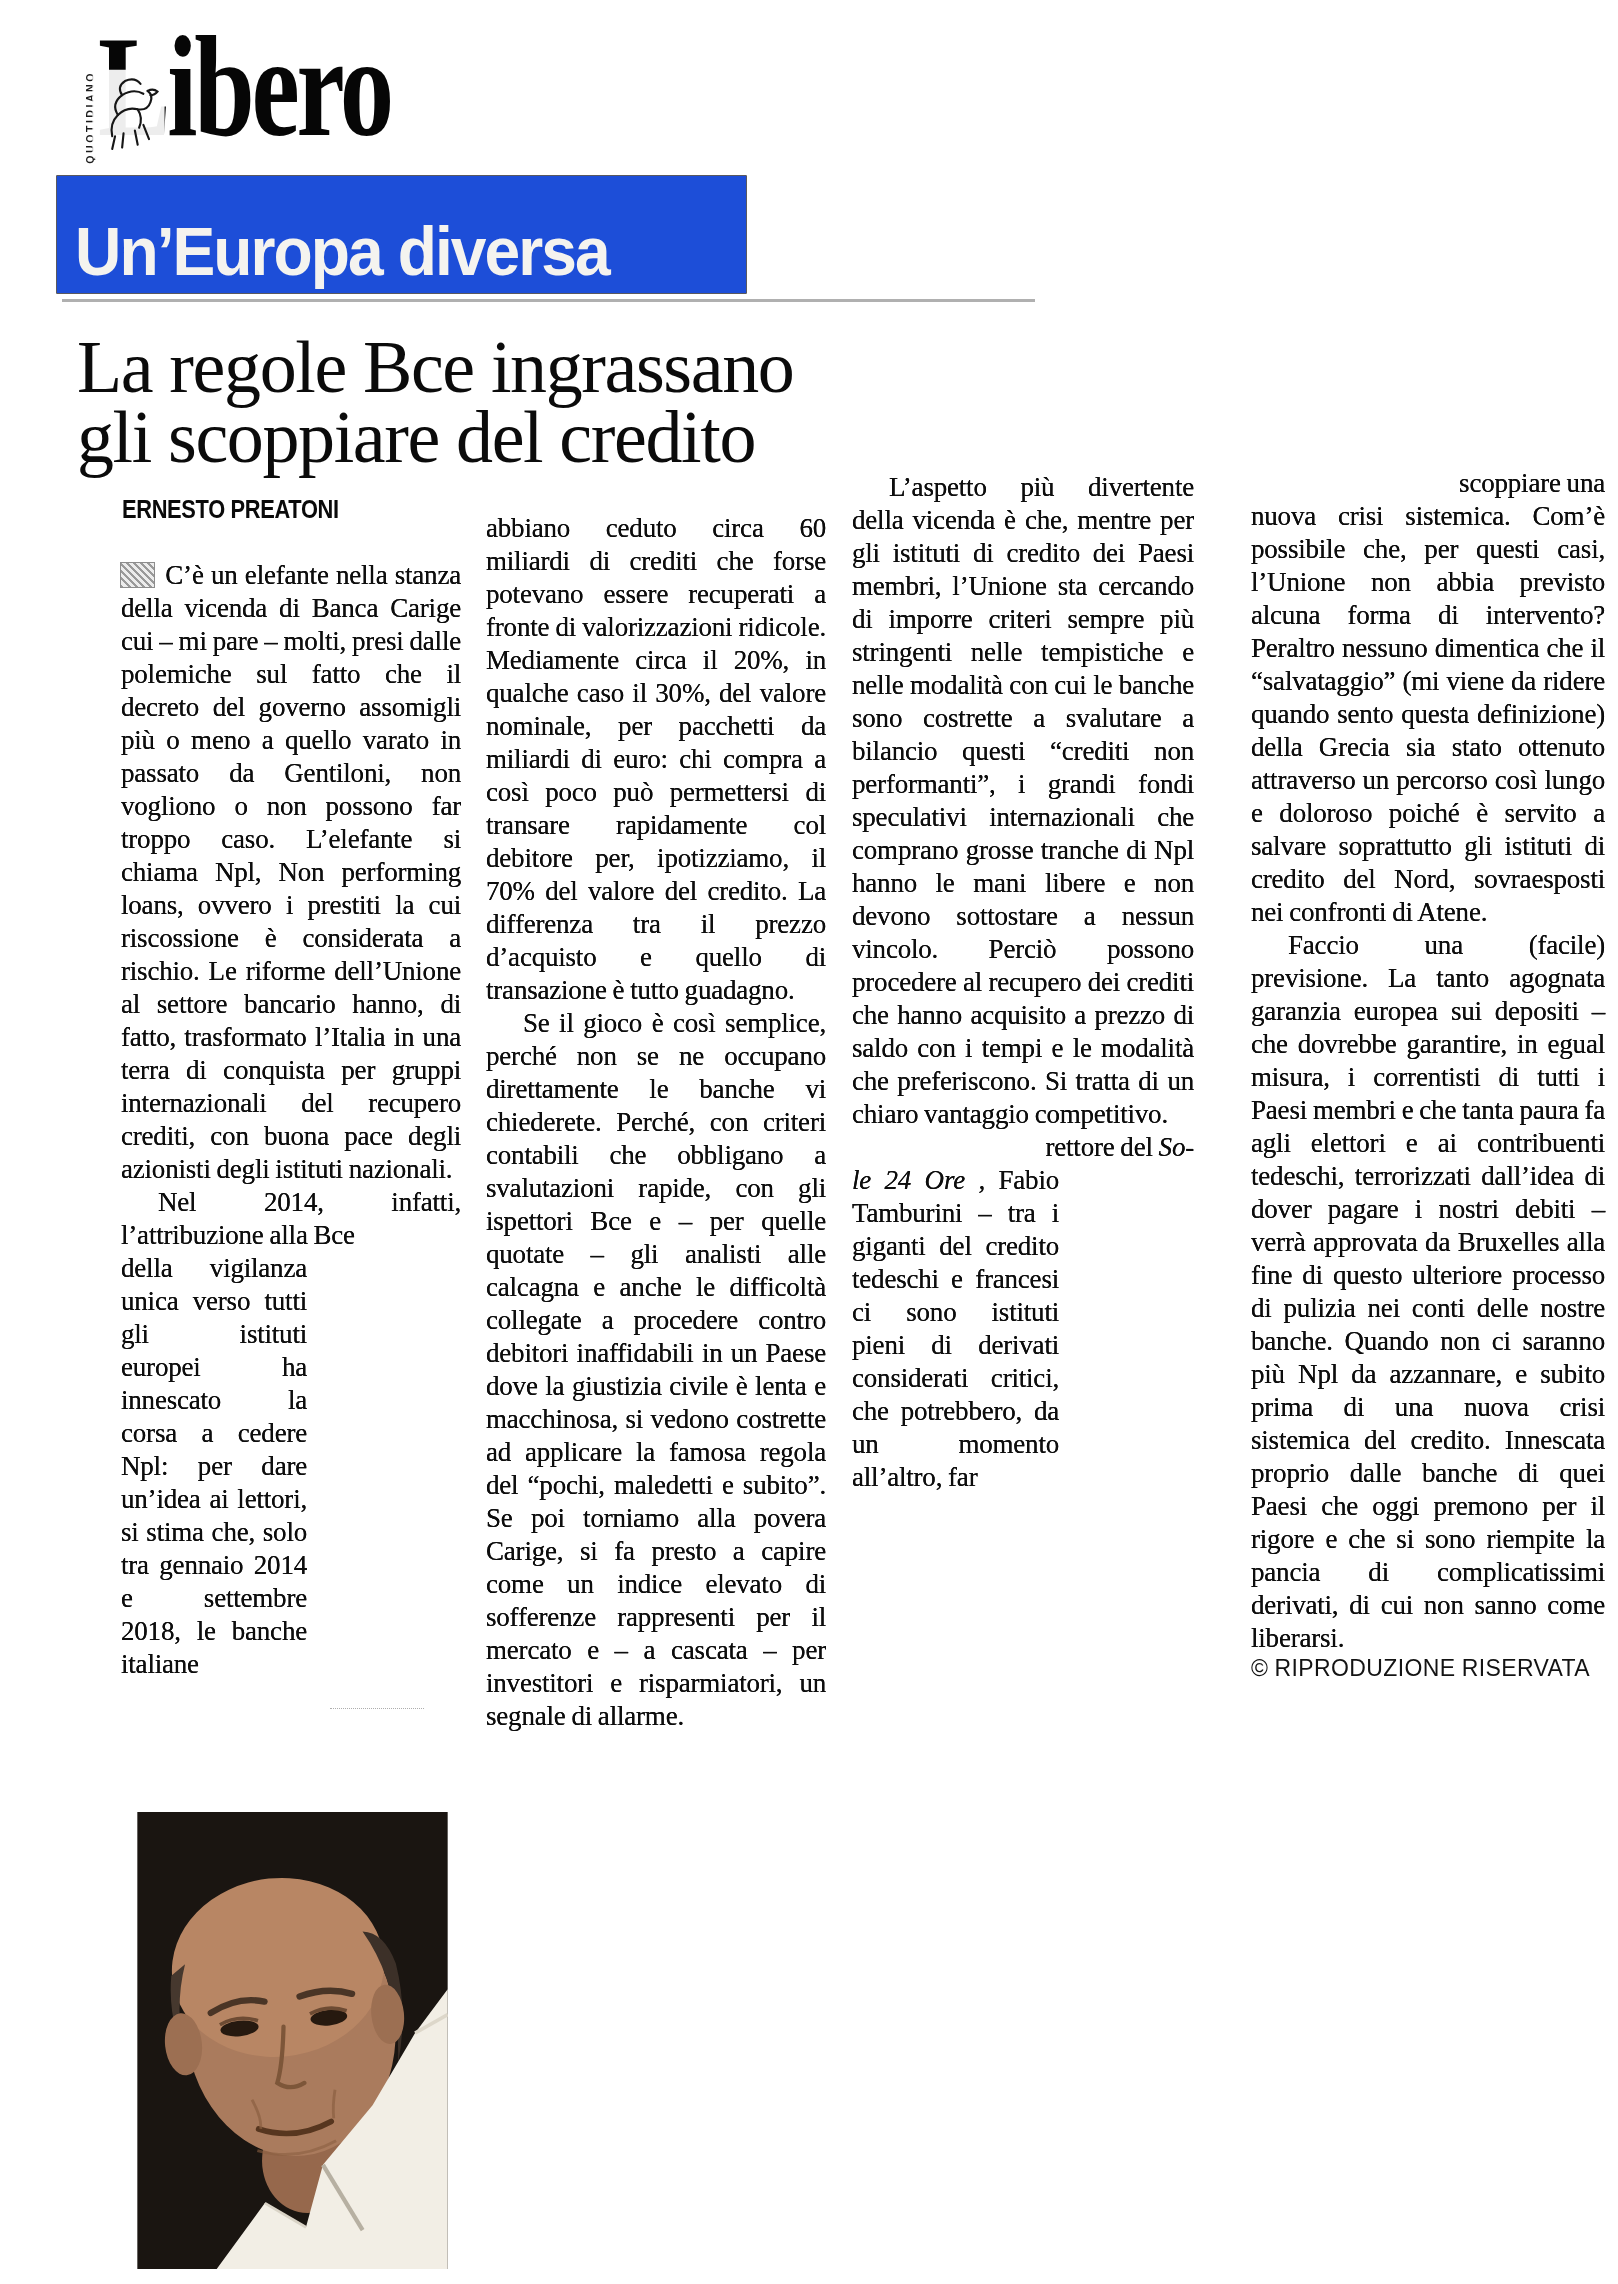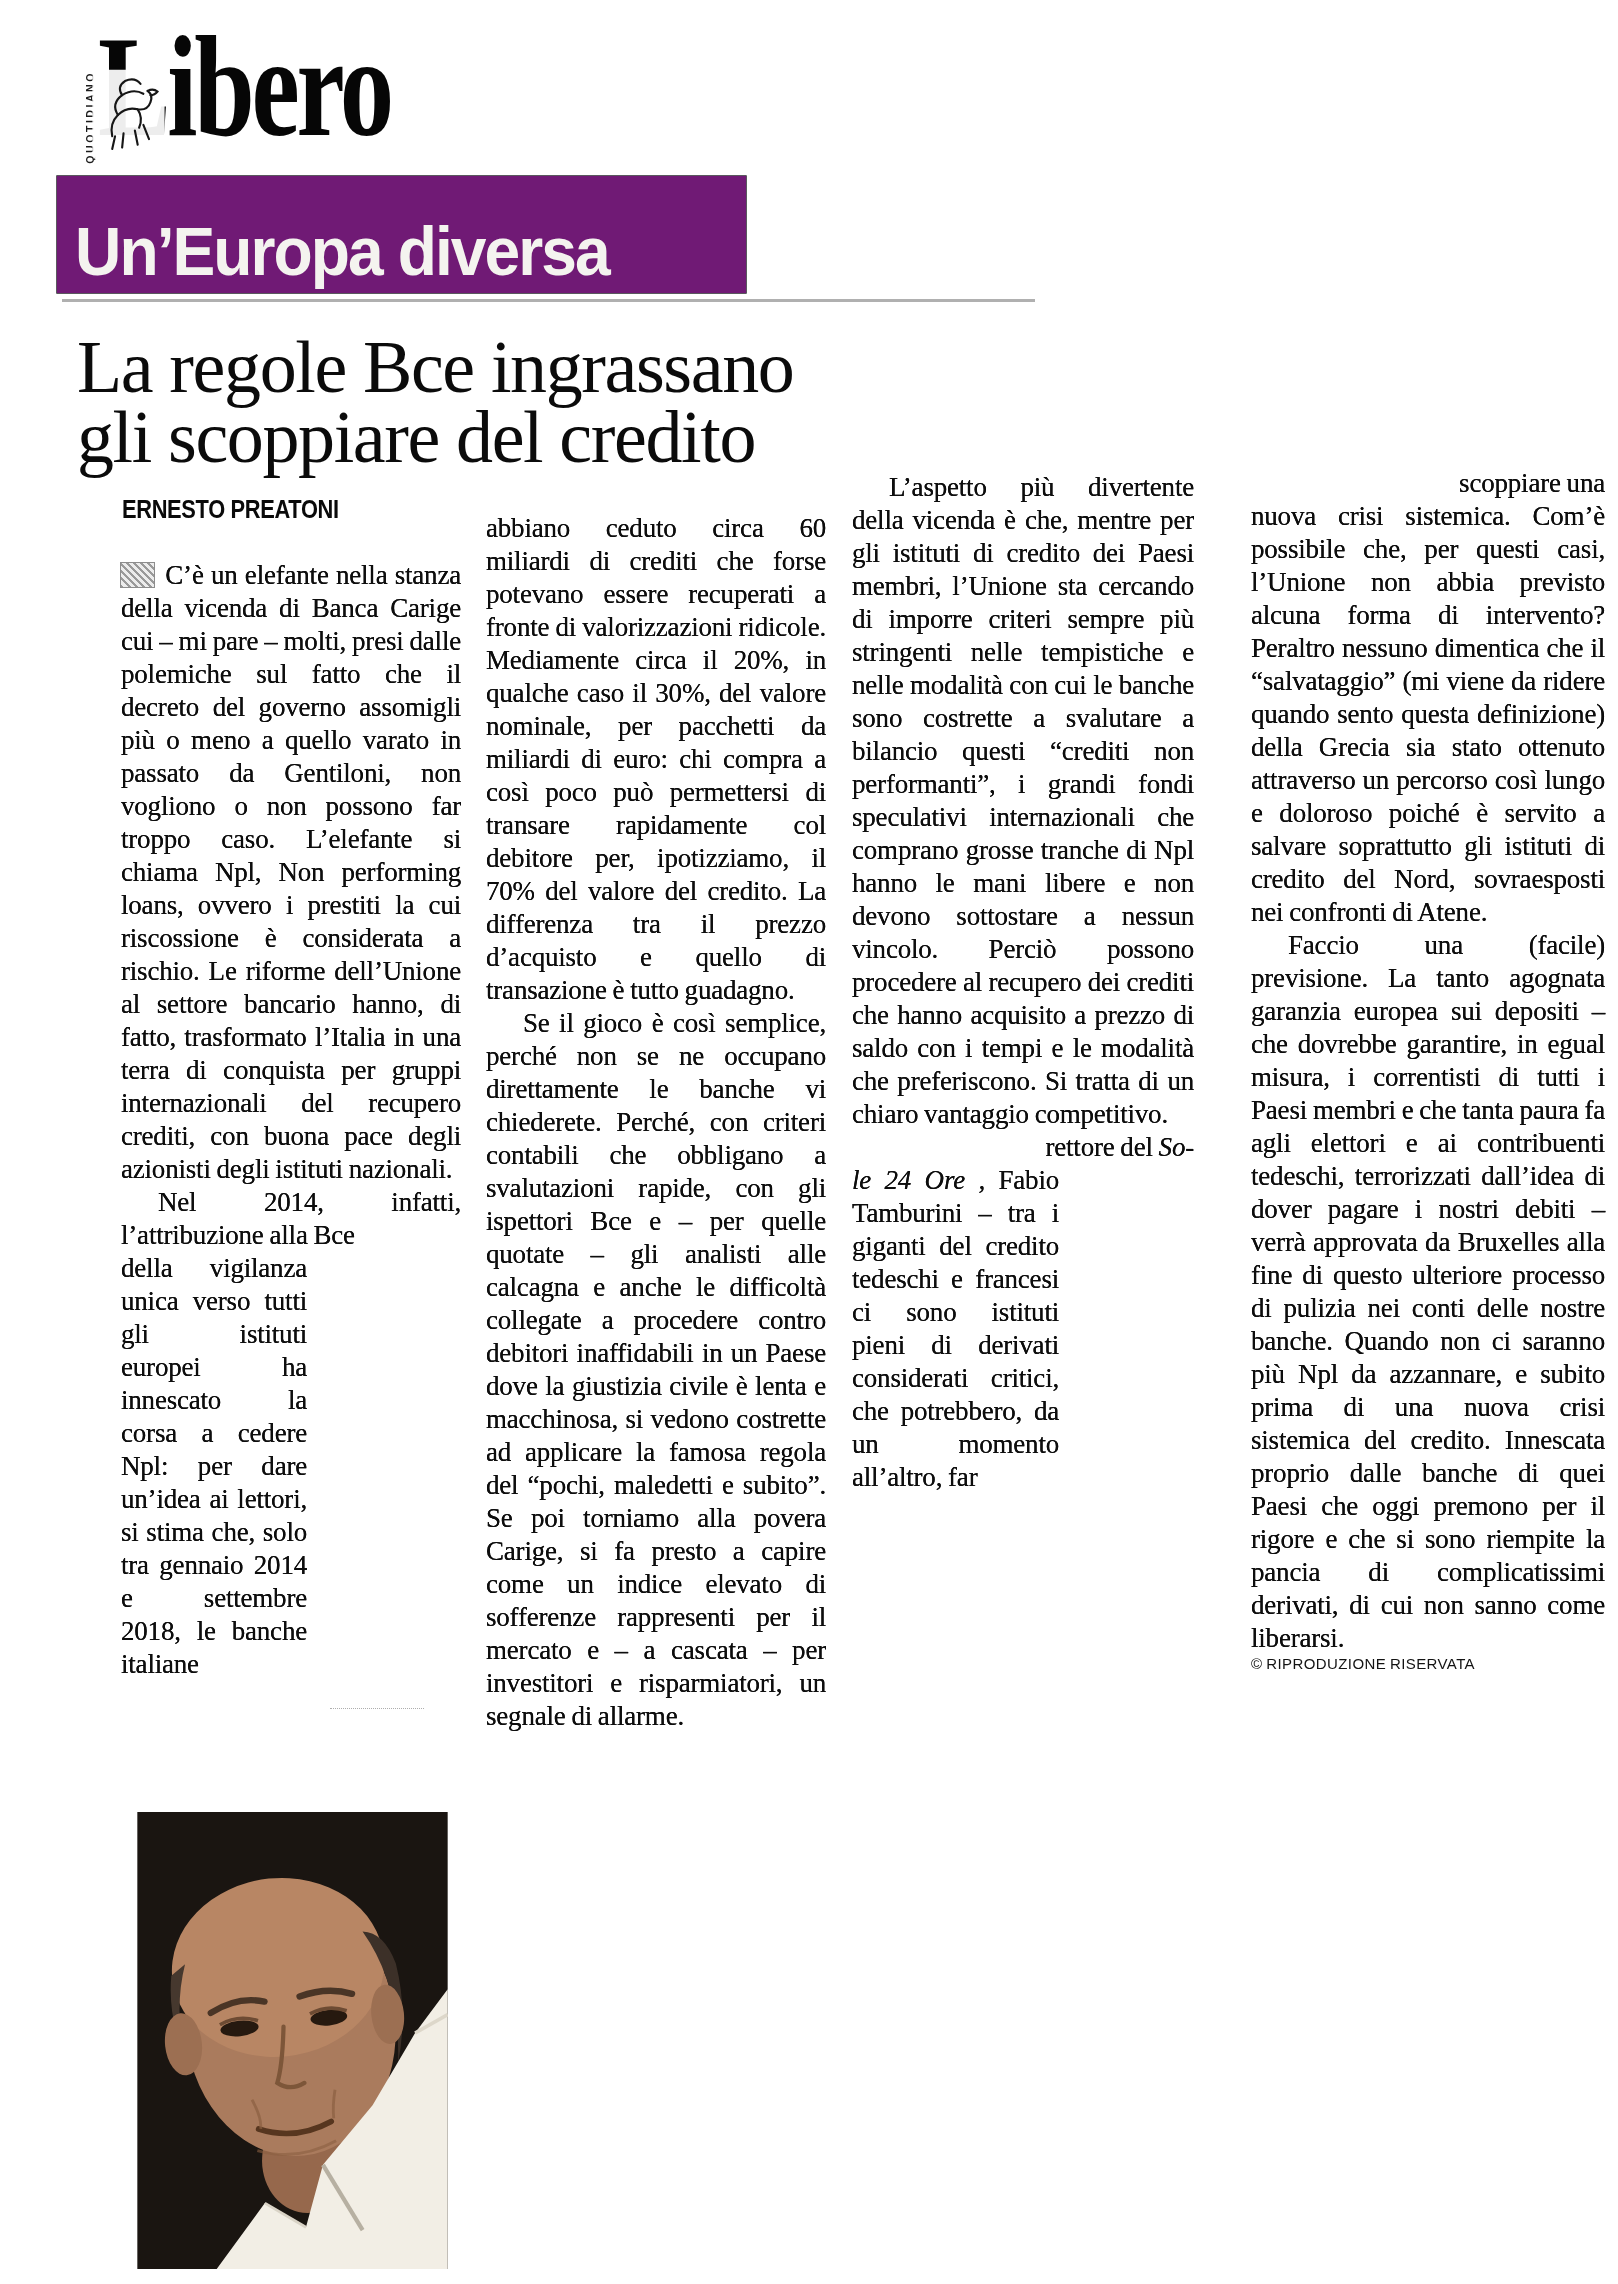--- a/index.html
+++ b/index.html
@@ -10,21 +10,21 @@
   .masthead-title{position:absolute;left:98px;top:14px;
     font-family:"Liberation Serif",serif;font-weight:700;font-size:145px;line-height:1;
     letter-spacing:-4.3px;color:#060606;transform:scaleX(.75);transform-origin:left top;}
   .masthead-vertical{position:absolute;left:84px;top:71px;
     writing-mode:vertical-rl;transform:rotate(180deg);
     font-family:"Liberation Sans",sans-serif;font-weight:700;font-size:10.6px;
     letter-spacing:2.5px;color:#1c1c1c;}
   .pegasus{position:absolute;left:91px;top:68px;width:75px;height:94px;z-index:2;}
 
   
-  .kicker{position:absolute;left:57px;top:176px;width:689px;height:117px;background:#701a75;
+  .kicker{position:absolute;left:57px;top:176px;width:689px;height:117px;background:#1d4ed8;
           box-shadow:0 0 0 0.7px #14131a;}
   .kicker-label{position:absolute;left:18.4px;bottom:7px;white-space:nowrap;
     font-family:"Liberation Sans",sans-serif;font-weight:700;font-size:69px;line-height:1;
     color:#f4f3ef;letter-spacing:-2.1px;transform:scaleX(.93);transform-origin:left bottom;}
   .kicker-rule{position:absolute;left:62px;top:299px;width:973px;height:2.8px;
     background:#707070;opacity:.55;}
 
   
   .headline{position:absolute;left:61px;top:316px;margin:16px;
     font-family:"Liberation Serif",serif;font-weight:400;font-size:74px;line-height:70px;
@@ -42,21 +42,21 @@
   .col2{left:486px;top:477px;width:340px;margin-top:35px;}
   .col3{left:852px;top:471px;width:342px;}
   .col4{left:1217px;top:467px;width:354px;margin-left:34px;}
   p.indent{text-indent:37px;}
   .col1 .narrow{width:186px;}
   .col3 .narrow{width:207px;}
   .right-line{text-align:right;}
   .lead{display:inline-block;width:33px;height:24px;margin-right:11.3px;vertical-align:-2.8px;
     background:repeating-linear-gradient(45deg,#9a9a9a 0 2.1px,#ececec 2.1px 5px);
     outline:0.7px solid #8d8d8d;}
-  .copyright{margin-top:5.7px;font-family:"Liberation Sans",sans-serif;font-size:15px;
+  .copyright{margin-top:5.7px;font-family:"Liberation Sans",sans-serif;font-size:23px;
     line-height:1.2;letter-spacing:0.4px;text-align:left;text-shadow:none;color:#131313;}
 
   
   .artifact{position:absolute;left:330px;top:1708px;width:94px;height:0;
     border-top:1.4px dotted #9b9b9b;opacity:.8;}
   .photo{position:absolute;left:137px;top:1812px;width:311px;height:457px;margin:0;}
   .photo svg{width:100%;height:100%;display:block;}
 </style>
 </head>
 <body>

